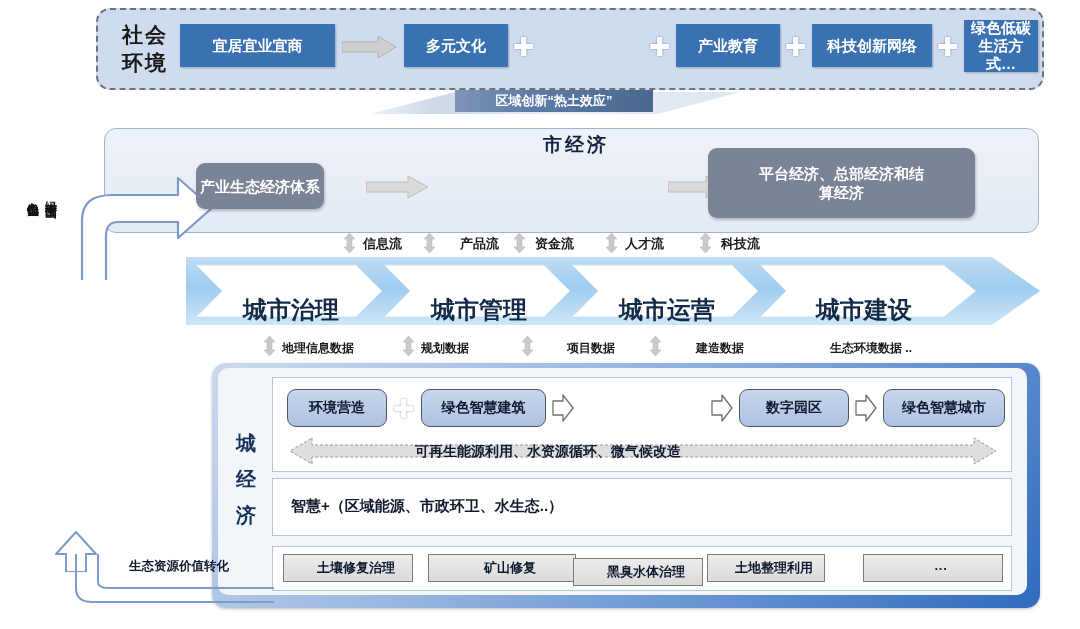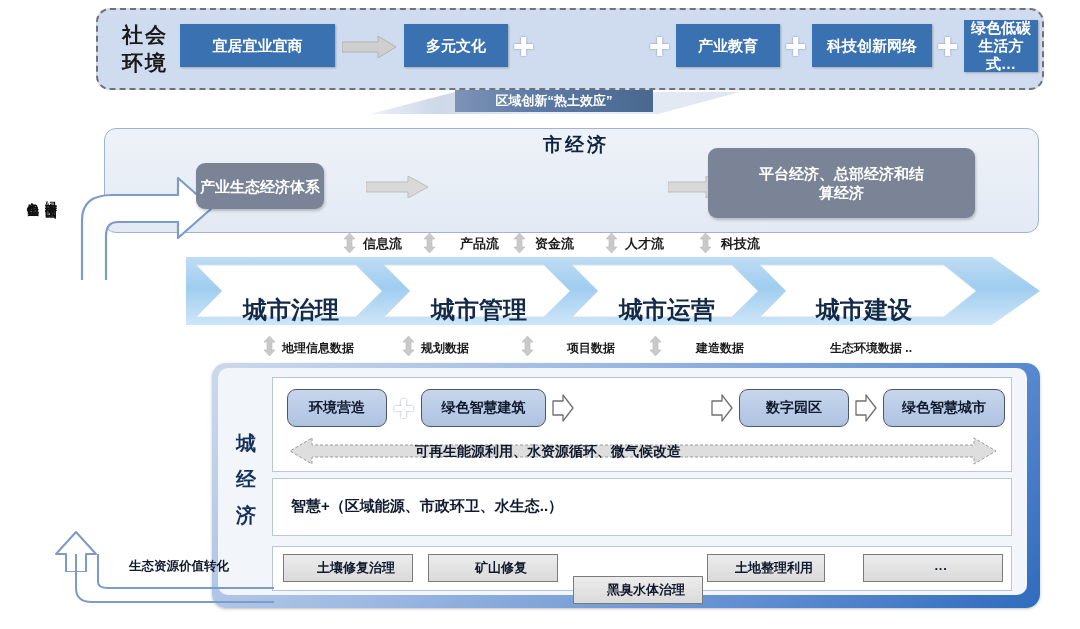--- a/index.html
+++ b/index.html
@@ -376,24 +376,24 @@
   </div>
   <div class="abs" style="left:415px;top:443px;width:420px;height:16px;font-size:14px;font-weight:bold;color:#101a2e">可再生能源利用、水资源循环、微气候改造</div>
 
   <div class="abs white-card" style="left:272px;top:478px;width:740px;height:58px"></div>
   <div class="abs" style="left:291px;top:497px;width:500px;height:22px;font-size:15px;font-weight:bold;color:#101a2e">智慧+（区域能源、市政环卫、水生态..）</div>
 
   <div class="abs white-card" style="left:272px;top:546px;width:740px;height:45px"></div>
   <div class="abs gray-btn ctr" style="left:283px;top:554px;width:130px;height:28px">
     <span>土壤修复治理</span>
   </div>
-  <div class="abs gray-btn ctr" style="left:428px;top:554px;width:130px;height:28px">
+  <div class="abs gray-btn ctr" style="left:428px;top:554px;width:148px;height:28px">
     <span>矿山修复</span>
   </div>
-  <div class="abs gray-btn ctr" style="left:573px;top:576px;width:130px;height:28px">
+  <div class="abs gray-btn ctr" style="left:573px;top:558px;width:130px;height:28px">
     <span>黑臭水体治理</span>
   </div>
   <div class="abs gray-btn ctr" style="left:707px;top:554px;width:118px;height:28px">
     <span>土地整理利用</span>
   </div>
   <div class="abs gray-btn ctr" style="left:863px;top:554px;width:140px;height:28px">
     <span>···</span>
   </div>
 
   <div class="abs vlabel-green">

